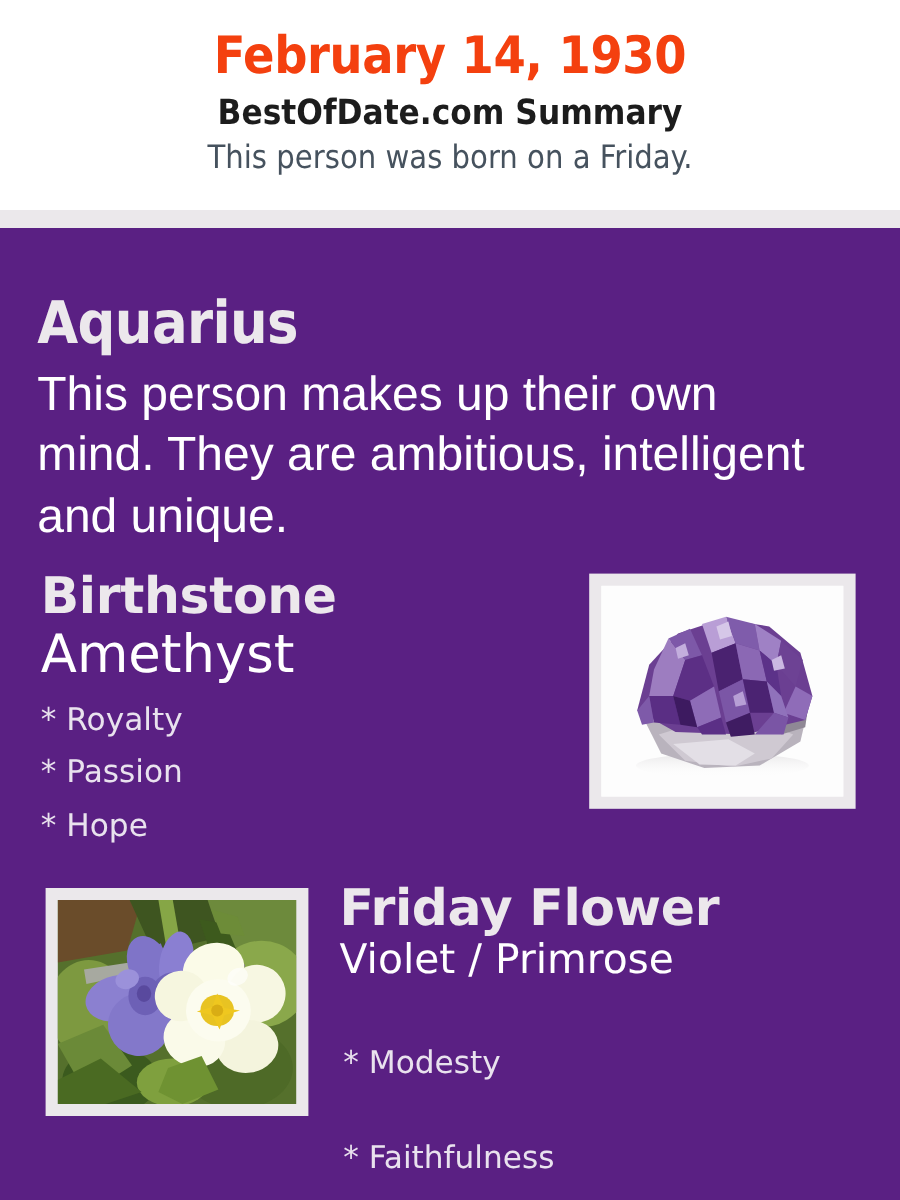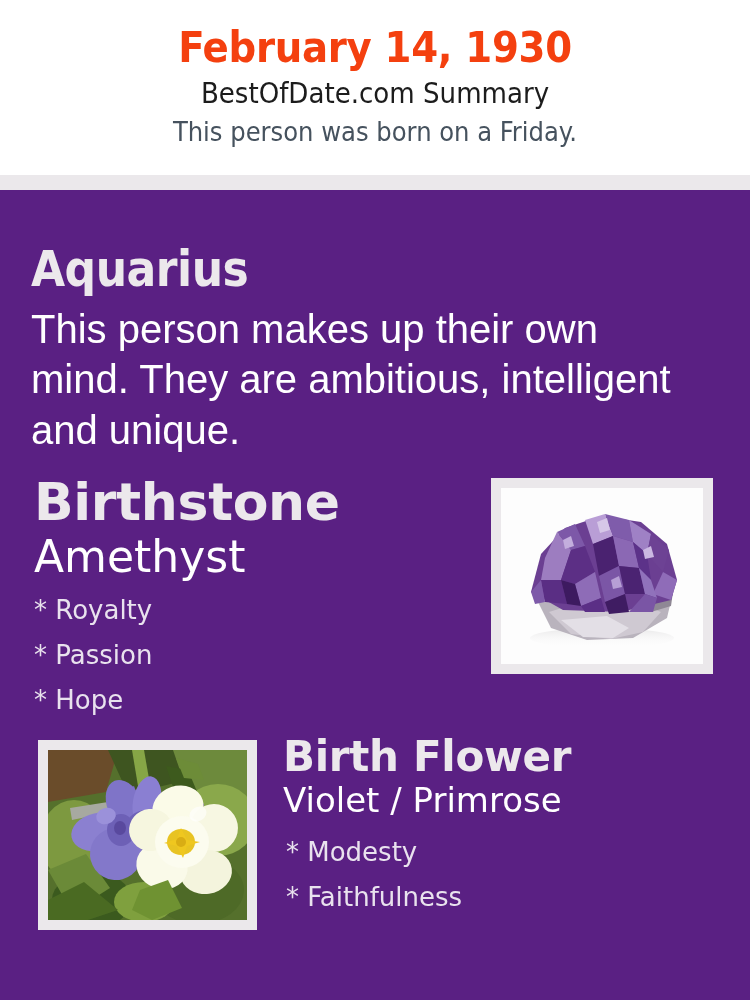--- a/index.html
+++ b/index.html
@@ -38,21 +38,21 @@
     font-weight: bold;
     color: #f4400f;
     letter-spacing: -0.3px;
     line-height: 1.08;
     font-family: "DejaVu Sans Condensed", "Liberation Sans Narrow", "Liberation Sans", sans-serif;
   }
   .header-site {
     margin: 0;
     padding-top: 8px;
     font-size: 29px;
-    font-weight: normal;
+    font-weight: bold;
     color: #1c1c1c;
     line-height: 1.1;
     font-family: "DejaVu Sans Condensed", "Liberation Sans Narrow", "Liberation Sans", sans-serif;
   }
   .header-note {
     margin: 0;
     padding-top: 7px;
     font-size: 27px;
     color: #46525e;
     line-height: 1.1;
@@ -104,21 +104,21 @@
 
   
   .birthstone {
     position: absolute;
     top: 285px;
     left: 34px;
     width: 430px;
   }
   .section-heading {
     margin: 0;
-    font-size: 52px;
+    font-size: 42px;
     font-weight: bold;
     color: #ece8ec;
     line-height: 1.05;
     letter-spacing: -0.3px;
     font-family: "DejaVu Sans", "Liberation Sans", sans-serif;
   }
   .section-sub {
     margin: 0;
     padding-top: 2px;
     font-size: 44px;
@@ -185,21 +185,21 @@
   
   .birthflower {
     position: absolute;
     top: 545px;
     left: 283px;
     width: 450px;
   }
   .birthflower .section-heading { font-size: 42px; }
   .birthflower .section-sub { font-size: 34px; }
   .birthflower .trait-list { padding-top: 10px; padding-left: 3px; }
-  .birthflower .trait-list li { line-height: 1.72; }
+  .birthflower .trait-list li { line-height: 1.72; margin-top: 34px; }
 </style>
 </head>
 <body>
 
 <div class="page">
 
   <div class="header">
     <h1 class="header-date">February 14, 1930</h1>
     <div class="header-site">BestOfDate.com Summary</div>
     <div class="header-note">This person was born on a Friday.</div>
@@ -323,21 +323,21 @@
             </g>
 
             <path d="M0 150 L36 132 L70 160 L40 170 L0 170 Z" fill="#4a6a22"></path>
             <path d="M92 140 L120 130 L134 158 L104 170 L84 160 Z" fill="#6f9232"></path>
           </svg>
         </div>
       </div>
     </div>
 
     <div class="birthflower">
-      <h2 class="section-heading">Birth Flower</h2>
+      <h2 class="section-heading">Friday Flower</h2>
       <div class="section-sub">Violet / Primrose</div>
       <ul class="trait-list">
         <li>* Modesty</li>
         <li>* Faithfulness</li>
       </ul>
     </div>
 
   </div>
 </div>
 

